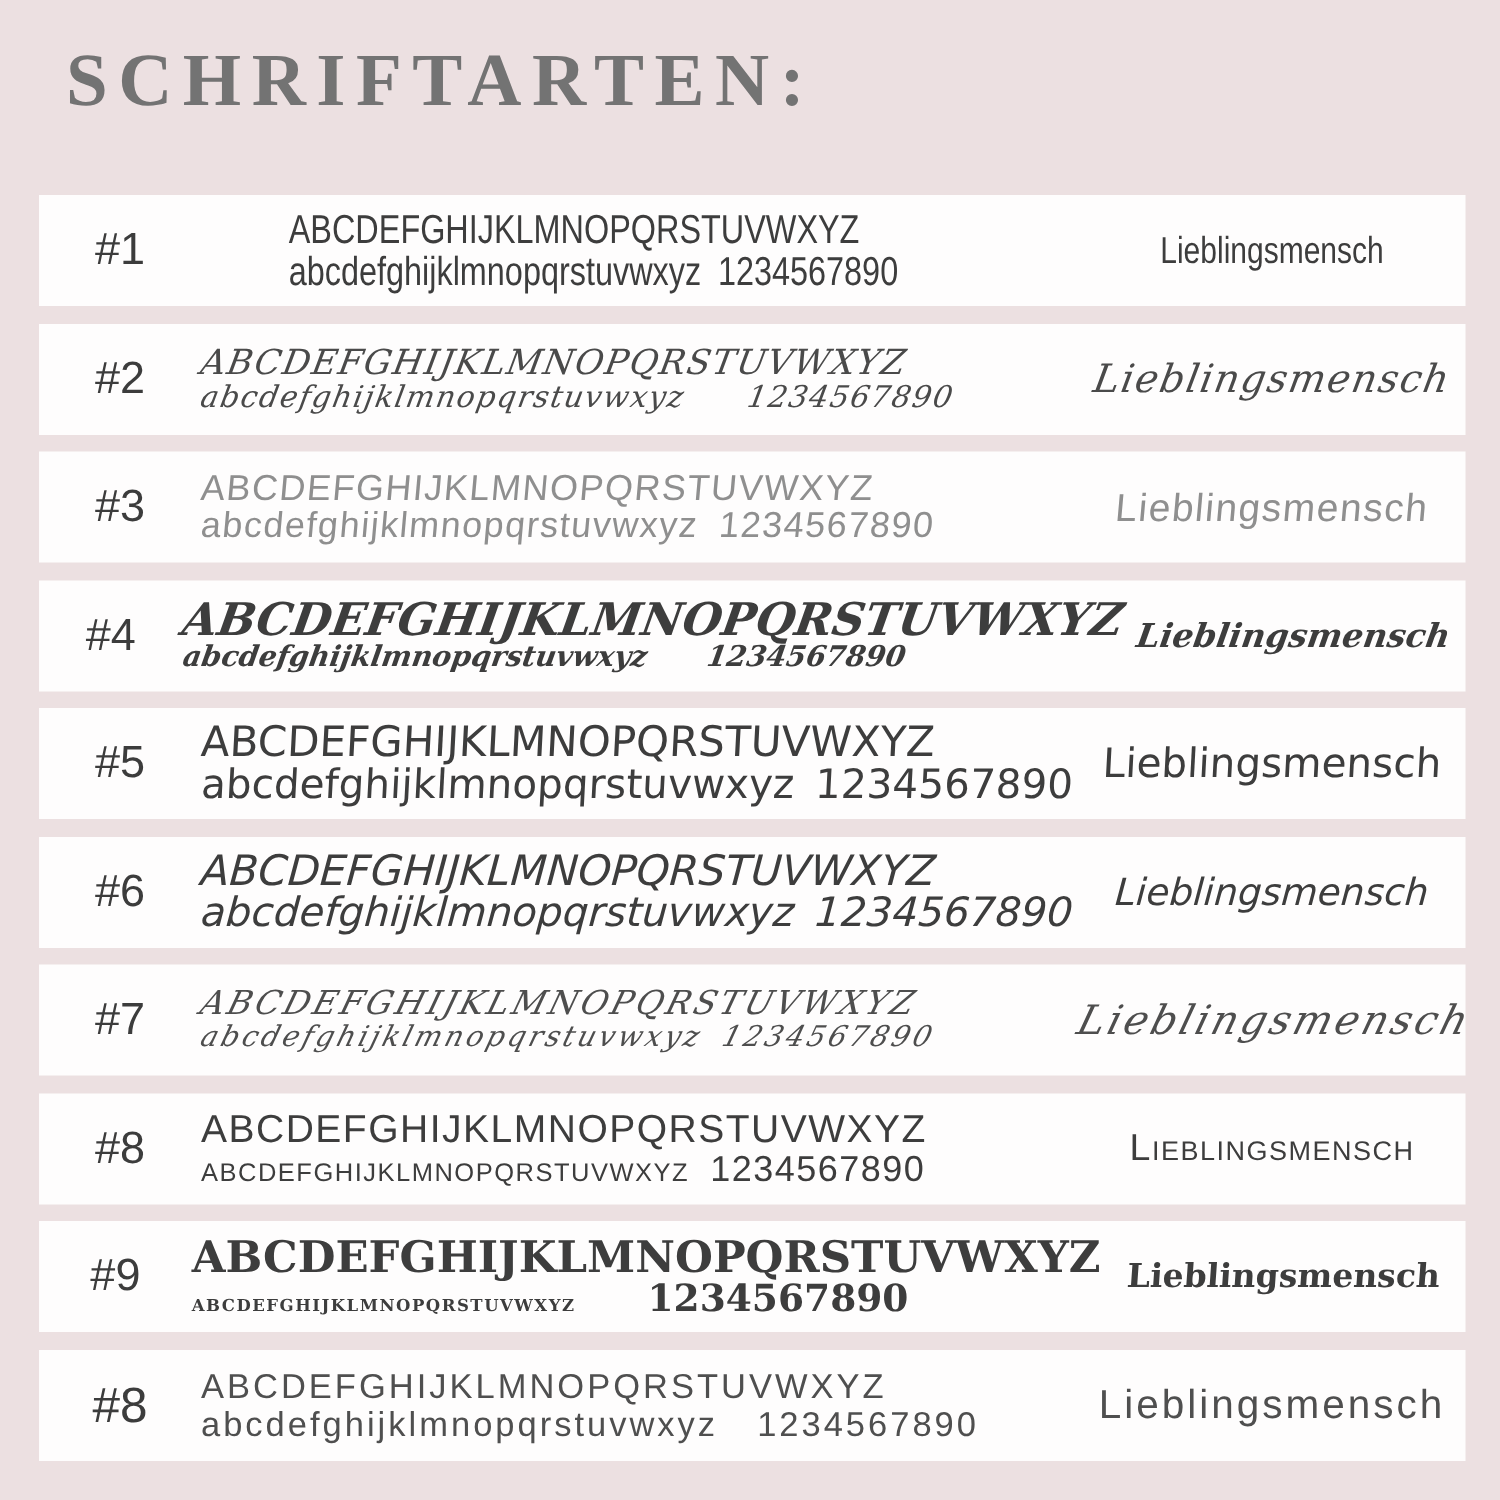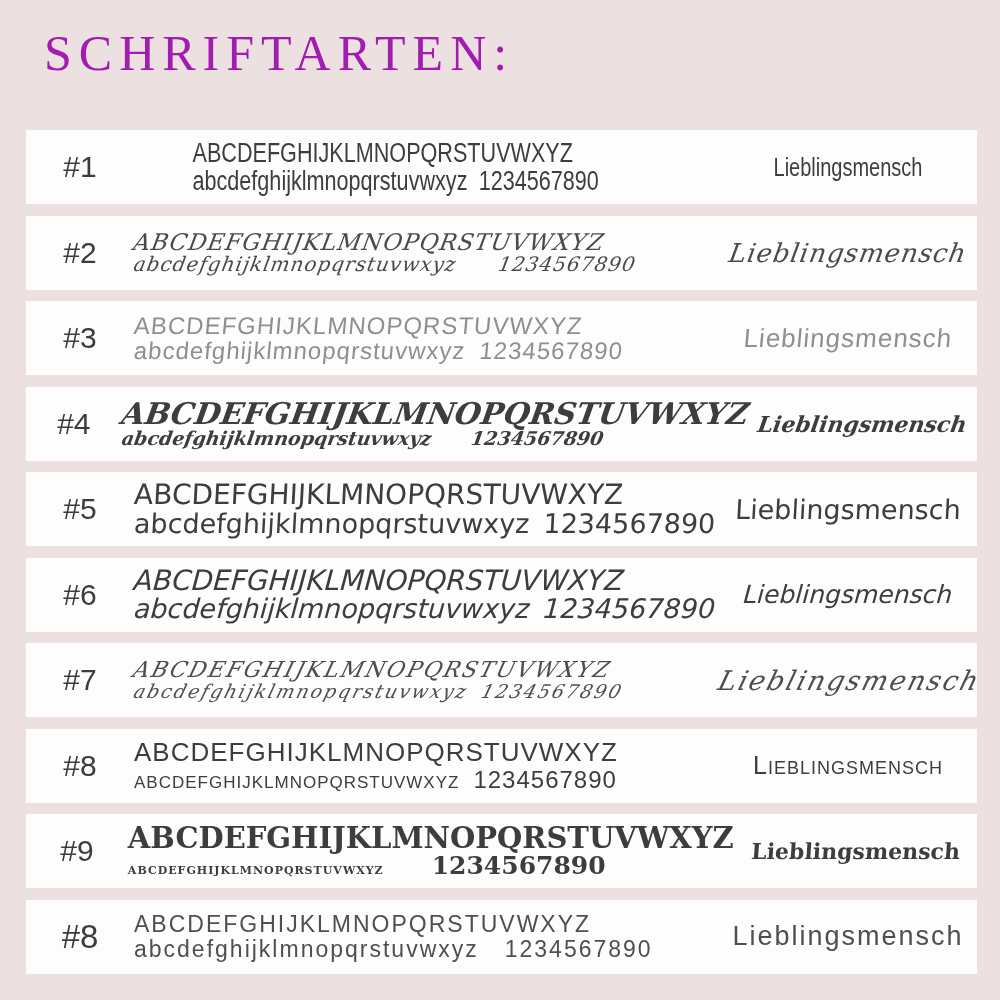--- a/index.html
+++ b/index.html
@@ -7,22 +7,22 @@
   body {
     background:#ece0e1;
     font-family:"Liberation Sans", sans-serif;
     color:#3d3d3d;
     position:relative;
     overflow:hidden;
   }
   .title {
     position:absolute; left:44px; top:24px;
     font-family:"Liberation Serif", serif;
-    font-size:50px; letter-spacing:7px; font-weight:400;
-    color:#a21caf;
+    font-size:50px; letter-spacing:7px; font-weight:700;
+    color:#737373;
   }
   .rows {
     position:absolute; left:26px; top:130px; width:951px;
     display:flex; flex-direction:column; gap:11.5px;
   }
   .row {
     background:#fefdfd;
     height:74px;
     display:flex; align-items:center;
   }

